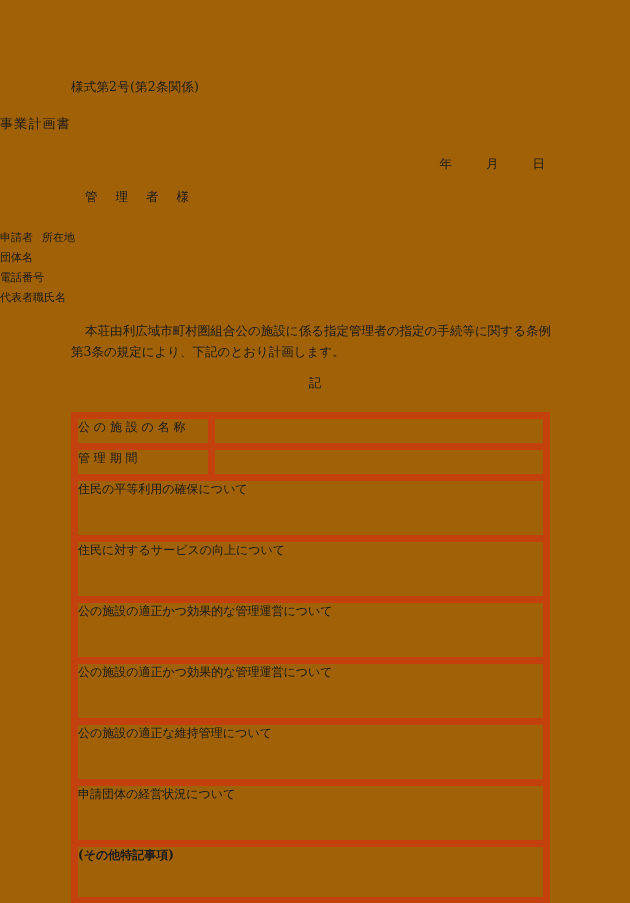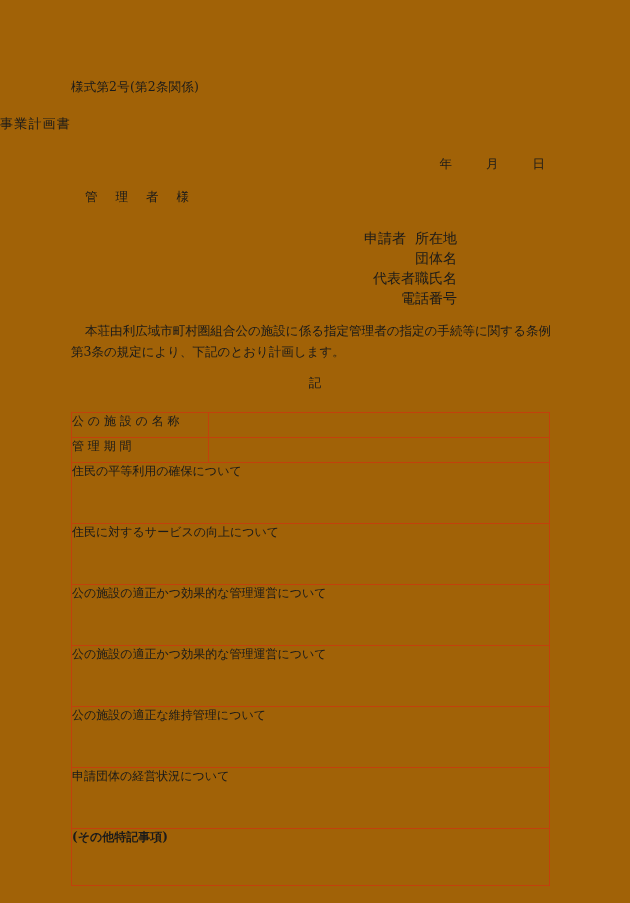--- a/index.html
+++ b/index.html
@@ -61,22 +61,22 @@
   }
 
   
   .applicant {
     position: absolute;
     left: 0;
     top: 228px;
     width: 627px;
     padding-right: 170px;
     box-sizing: border-box;
-    text-align: right;
-    font-size: 14px;
+    text-align: left;
+    font-size: 11px;
     line-height: 20px;
   }
   .applicant .aline { white-space: nowrap; }
   .applicant .alabel { display: inline-block; margin-right: 9px; }
 
   
   .body-para {
     position: absolute;
     left: 71px;
     top: 320px;
@@ -101,21 +101,21 @@
   
   .form-table {
     position: absolute;
     left: 71px;
     top: 412px;
     width: 479px;
     border-collapse: collapse;
     table-layout: fixed;
   }
   .form-table td {
-    border: 1px solid #c2410c;
+    border: 7px solid #c2410c;
     padding: 0;
     vertical-align: top;
   }
   .hdr-label {
     width: 137px;
     height: 24px;
     font-size: 12px;
     padding: 3px 7px 0 7px;
     white-space: nowrap;
     box-sizing: border-box;
@@ -160,24 +160,24 @@
   <div class="addressee">管 理 者 様</div>
 
   <div class="applicant">
     <div class="aline">
       <span class="alabel">申請者</span><span>所在地</span>
     </div>
     <div class="aline">
       <span>団体名</span>
     </div>
     <div class="aline">
+      <span>電話番号</span>
+    </div>
+    <div class="aline">
       <span>代表者職氏名</span>
-    </div>
-    <div class="aline">
-      <span>電話番号</span>
     </div>
   </div>
 
   <div class="body-para"><span class="indent"></span><span>本荘由利広域市町村圏組合公の施設に係る指定管理者の指定の手続等に関する条例第3条の規定により、下記のとおり計画します。</span></div>
 
   <div class="ki-marker">記</div>
 
   <table class="form-table">
     <tbody>
       <tr>

